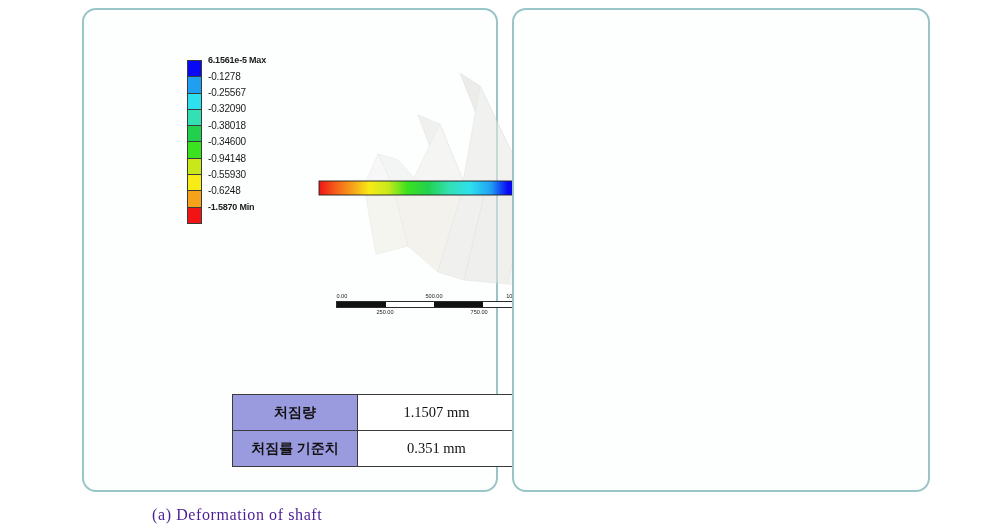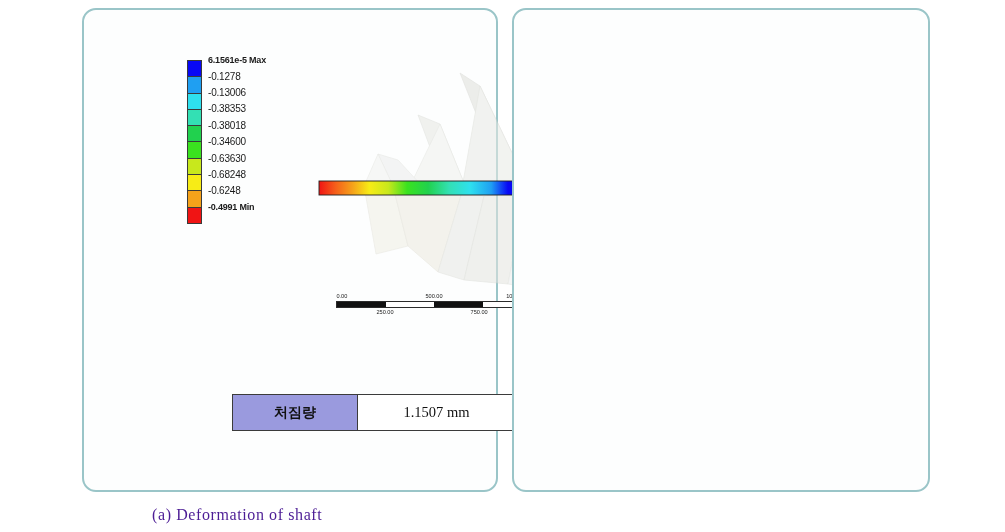--- a/index.html
+++ b/index.html
@@ -126,28 +126,28 @@
         <i class="sw" style="background:#21d14e"></i>
         <i class="sw" style="background:#3ae21f"></i>
         <i class="sw" style="background:#c8e81c"></i>
         <i class="sw" style="background:#f7ec16"></i>
         <i class="sw" style="background:#f5a21a"></i>
         <i class="sw" style="background:#f01414"></i>
       </div>
       <div class="legend-labels">
         <div class="lb bold">6.1561e-5 Max</div>
         <div class="lb">-0.1278</div>
-        <div class="lb">-0.13006</div>
-        <div class="lb">-0.38353</div>
+        <div class="lb">-0.25567</div>
+        <div class="lb">-0.32090</div>
         <div class="lb">-0.38018</div>
         <div class="lb">-0.34600</div>
-        <div class="lb">-0.63630</div>
-        <div class="lb">-0.68248</div>
+        <div class="lb">-0.94148</div>
+        <div class="lb">-0.55930</div>
         <div class="lb">-0.6248</div>
-        <div class="lb bold">-0.4991 Min</div>
+        <div class="lb bold">-1.5870 Min</div>
       </div>
     </div>
 
     <div class="viewport" id="viewport-a">
       <svg viewBox="0 0 250 240" preserveAspectRatio="none">
         <defs>
           <linearGradient id="shaftGradA" x1="0" y1="0" x2="1" y2="0">
             <stop offset="0.00" stop-color="#f01414"></stop>
             <stop offset="0.08" stop-color="#f5601a"></stop>
             <stop offset="0.16" stop-color="#f5a21a"></stop>
@@ -201,20 +201,24 @@
         <span style="left:73%">750.00</span>
       </div>
     </div>
 
     <table class="datatable" id="table-a">
       <tbody>
           <tr>
         <td class="hdr">처짐량</td>
         <td class="val">1.1507 mm</td>
       </tr>
+      <tr>
+        <td class="hdr">처짐률 기준치</td>
+        <td class="val">0.351 mm</td>
+      </tr>
     </tbody>
       </table>
 
   </div>
 
   <div class="panel" id="panel-b">
 
     
 
     

